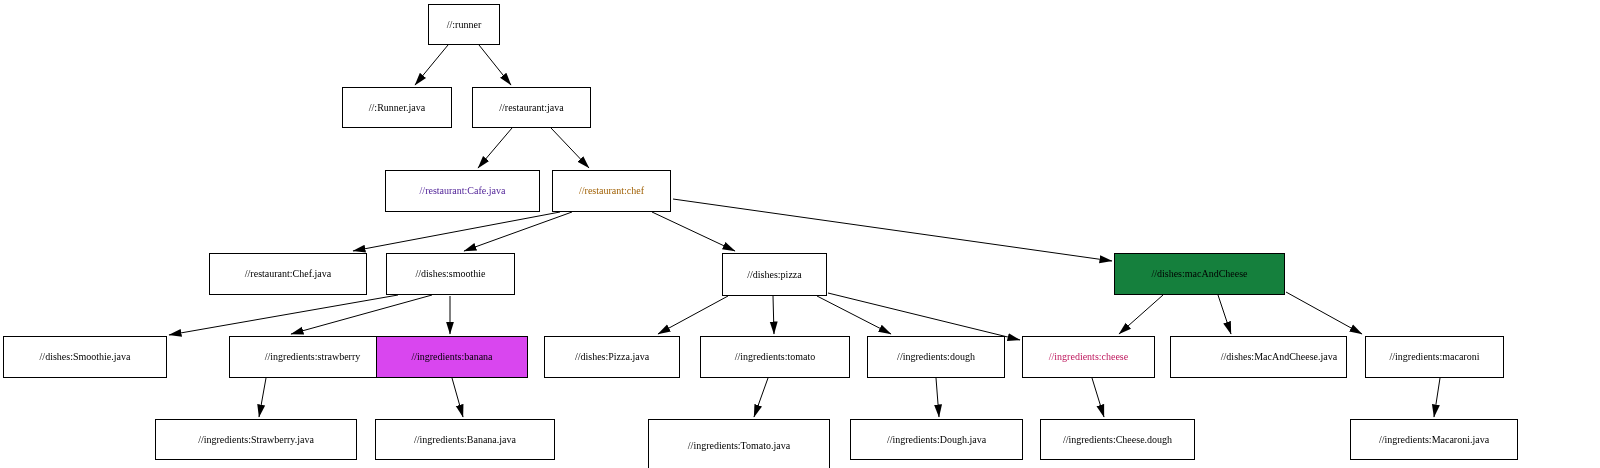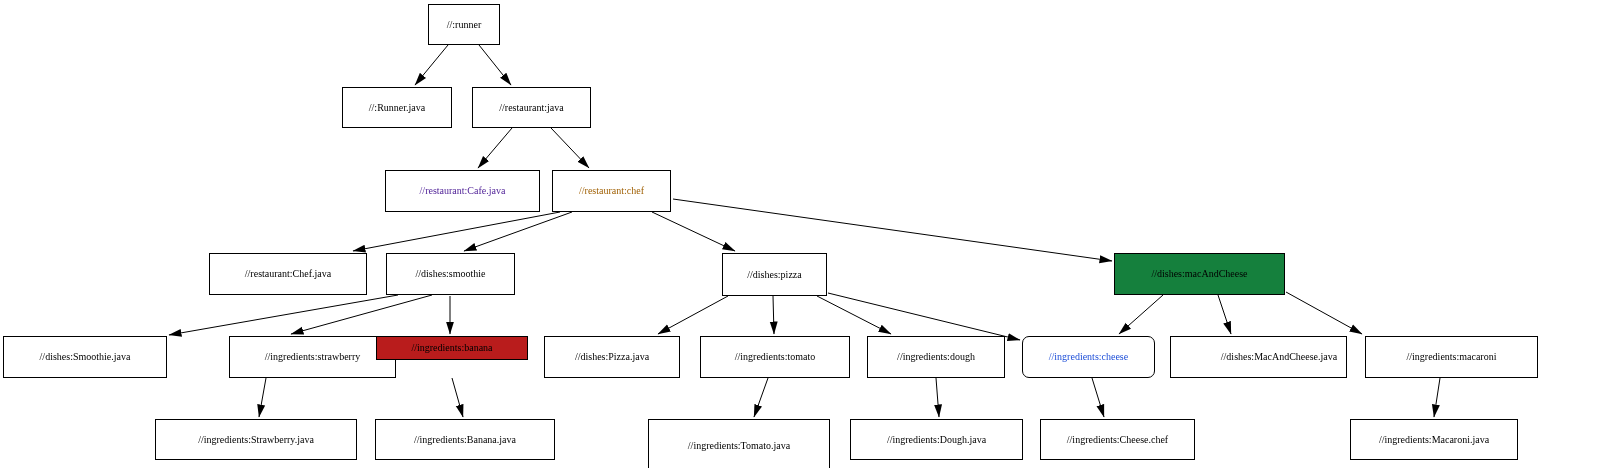--- a/index.html
+++ b/index.html
@@ -86,27 +86,27 @@
       <div class="node" style="left: 342px; top: 87px; width: 110px; height: 41px; border-color: rgb(0, 0, 0); background: rgb(255, 255, 255); color: rgb(0, 0, 0); text-align: right;">//:Runner.java</div>
       <div class="node" style="left: 472px; top: 87px; width: 119px; height: 41px; border-color: rgb(0, 0, 0); background: rgb(255, 255, 255); color: rgb(0, 0, 0);">//restaurant:java</div>
       <div class="node" style="left: 377px; top: 170px; width: 155px; height: 42px; border-color: rgb(0, 0, 0); background: rgb(255, 255, 255); color: #4c1d95; margin-left: 8px;">//restaurant:Cafe.java</div>
       <div class="node" style="left: 552px; top: 170px; width: 119px; height: 42px; border-color: rgb(0, 0, 0); background: rgb(255, 255, 255); color: #a16207;">//restaurant:chef</div>
       <div class="node" style="left: 209px; top: 253px; width: 158px; height: 42px; border-color: rgb(0, 0, 0); background: rgb(255, 255, 255); color: rgb(0, 0, 0);">//restaurant:Chef.java</div>
       <div class="node" style="left: 386px; top: 253px; width: 129px; height: 42px; border-color: rgb(0, 0, 0); background: rgb(255, 255, 255); color: rgb(0, 0, 0);">//dishes:smoothie</div>
       <div class="node" style="left: 722px; top: 253px; width: 105px; height: 43px; border-color: rgb(0, 0, 0); background: rgb(255, 255, 255); color: rgb(0, 0, 0);">//dishes:pizza</div>
       <div class="node" style="left: 1114px; top: 253px; width: 171px; height: 42px; border-color: rgb(0, 0, 0); background: #15803d; color: rgb(0, 0, 0);">//dishes:macAndCheese</div>
       <div class="node" style="left: 3px; top: 336px; width: 164px; height: 42px; border-color: rgb(0, 0, 0); background: rgb(255, 255, 255); color: rgb(0, 0, 0);">//dishes:Smoothie.java</div>
       <div class="node" style="left: 185px; top: 336px; width: 167px; height: 42px; border-color: rgb(0, 0, 0); background: rgb(255, 255, 255); color: rgb(0, 0, 0); margin-left: 44px;">//ingredients:strawberry</div>
-      <div class="node" style="left: 376px; top: 336px; width: 152px; height: 24px; border-color: rgb(0, 0, 0); background: #b91c1c; color: rgb(0, 0, 0);">//ingredients:banana</div>
+      <div class="node" style="left: 376px; top: 336px; width: 152px; height: 42px; border-color: rgb(0, 0, 0); background: #d946ef; color: rgb(0, 0, 0);">//ingredients:banana</div>
       <div class="node" style="left: 544px; top: 336px; width: 136px; height: 42px; border-color: rgb(0, 0, 0); background: rgb(255, 255, 255); color: rgb(0, 0, 0);">//dishes:Pizza.java</div>
       <div class="node" style="left: 700px; top: 336px; width: 150px; height: 42px; border-color: rgb(0, 0, 0); background: rgb(255, 255, 255); color: rgb(0, 0, 0);">//ingredients:tomato</div>
       <div class="node" style="left: 867px; top: 336px; width: 138px; height: 42px; border-color: rgb(0, 0, 0); background: rgb(255, 255, 255); color: rgb(0, 0, 0);">//ingredients:dough</div>
-      <div class="node" style="left: 1022px; top: 336px; width: 133px; height: 42px; border-color: rgb(0, 0, 0); background: rgb(255, 255, 255); color: #1d4ed8; border-radius: 7px;">//ingredients:cheese</div>
+      <div class="node" style="left: 1022px; top: 336px; width: 133px; height: 42px; border-color: rgb(0, 0, 0); background: rgb(255, 255, 255); color: #be185d;">//ingredients:cheese</div>
       <div class="node" style="left: 1170px; top: 336px; width: 177px; height: 42px; border-color: rgb(0, 0, 0); background: rgb(255, 255, 255); color: rgb(0, 0, 0); padding-left: 41px;">//dishes:MacAndCheese.java</div>
-      <div class="node" style="left: 1365px; top: 336px; width: 173px; height: 42px; border-color: rgb(0, 0, 0); background: rgb(255, 255, 255); color: rgb(0, 0, 0);">//ingredients:macaroni</div>
+      <div class="node" style="left: 1365px; top: 336px; width: 139px; height: 42px; border-color: rgb(0, 0, 0); background: rgb(255, 255, 255); color: rgb(0, 0, 0);">//ingredients:macaroni</div>
       <div class="node" style="left: 155px; top: 419px; width: 202px; height: 41px; border-color: rgb(0, 0, 0); background: rgb(255, 255, 255); color: rgb(0, 0, 0);">//ingredients:Strawberry.java</div>
       <div class="node" style="left: 375px; top: 419px; width: 180px; height: 41px; border-color: rgb(0, 0, 0); background: rgb(255, 255, 255); color: rgb(0, 0, 0);">//ingredients:Banana.java</div>
       <div class="node" style="left: 648px; top: 419px; width: 182px; height: 53px; border-color: rgb(0, 0, 0); background: rgb(255, 255, 255); color: rgb(0, 0, 0);">//ingredients:Tomato.java</div>
       <div class="node" style="left: 850px; top: 419px; width: 173px; height: 41px; border-color: rgb(0, 0, 0); background: rgb(255, 255, 255); color: rgb(0, 0, 0);">//ingredients:Dough.java</div>
-      <div class="node" style="left: 1040px; top: 419px; width: 155px; height: 41px; border-color: rgb(0, 0, 0); background: rgb(255, 255, 255); color: rgb(0, 0, 0);">//ingredients:Cheese.chef</div>
+      <div class="node" style="left: 1040px; top: 419px; width: 155px; height: 41px; border-color: rgb(0, 0, 0); background: rgb(255, 255, 255); color: rgb(0, 0, 0);">//ingredients:Cheese.dough</div>
       <div class="node" style="left: 1350px; top: 419px; width: 168px; height: 41px; border-color: rgb(0, 0, 0); background: rgb(255, 255, 255); color: rgb(0, 0, 0);">//ingredients:Macaroni.java</div>
     </div>
 </div>
 
 </body></html>

